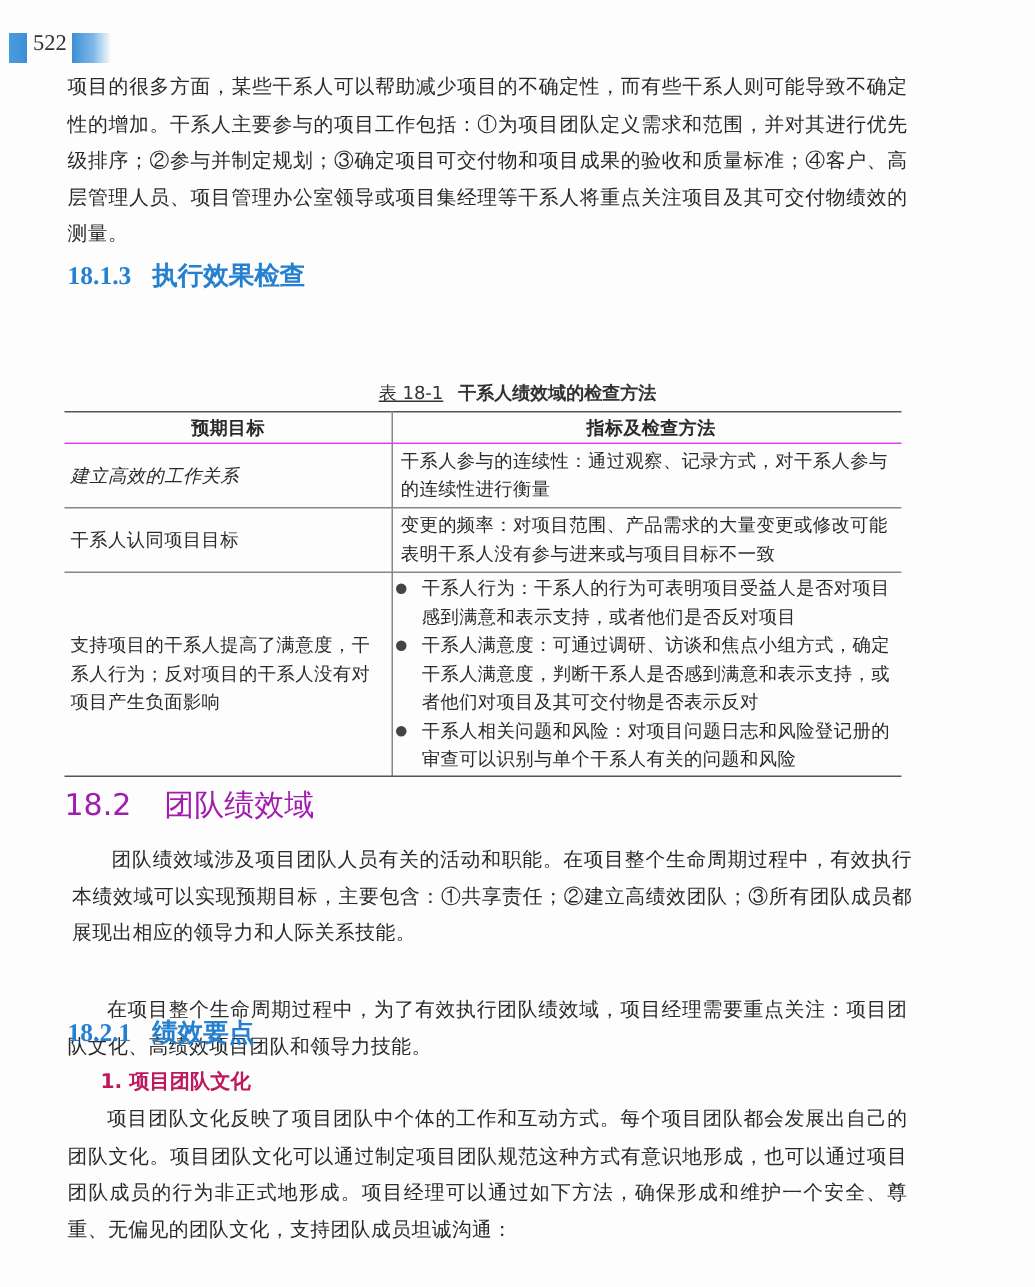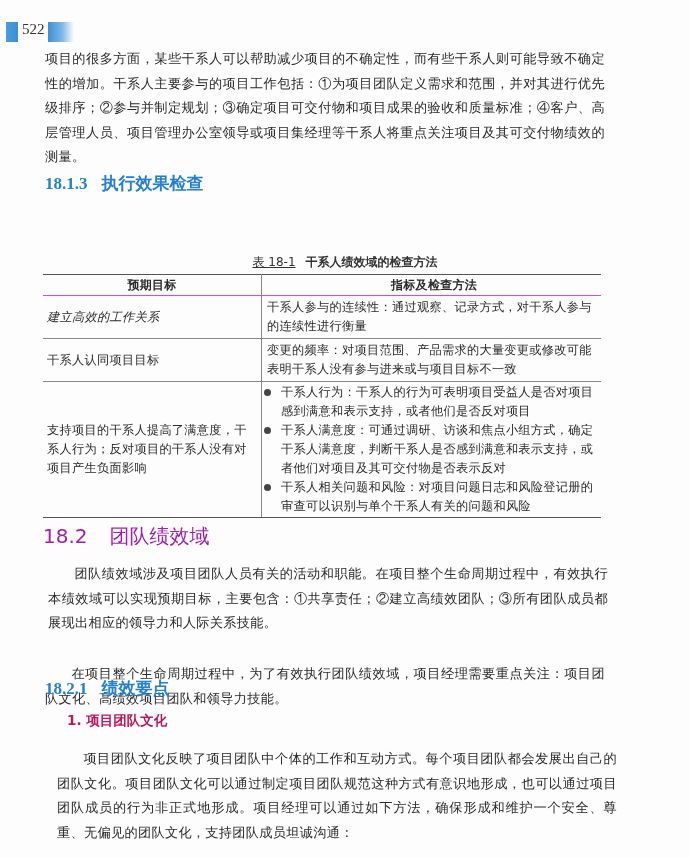--- a/index.html
+++ b/index.html
@@ -139,15 +139,15 @@
 
   <p class="para indent" style="top:559px; margin:3px;">团队绩效域涉及项目团队人员有关的活动和职能。在项目整个生命周期过程中，有效执行本绩效域可以实现预期目标，主要包含：①共享责任；②建立高绩效团队；③所有团队成员都展现出相应的领导力和人际关系技能。</p>
   <p class="para indent" style="top:662px; margin:0;">在项目整个生命周期过程中，为了有效执行团队绩效域，项目经理需要重点关注：项目团队文化、高绩效项目团队和领导力技能。</p>
 
   <div class="h3" style="top:677px;">
     <span class="num">18.2.1</span><span>绩效要点</span>
   </div>
 
   <div class="h4" style="top:712px;">1. 项目团队文化</div>
 
-  <p class="para indent" style="top:735px; margin:12px;">项目团队文化反映了项目团队中个体的工作和互动方式。每个项目团队都会发展出自己的团队文化。项目团队文化可以通过制定项目团队规范这种方式有意识地形成，也可以通过项目团队成员的行为非正式地形成。项目经理可以通过如下方法，确保形成和维护一个安全、尊重、无偏见的团队文化，支持团队成员坦诚沟通：</p>
+  <p class="para indent" style="top:735px; margin:0;">项目团队文化反映了项目团队中个体的工作和互动方式。每个项目团队都会发展出自己的团队文化。项目团队文化可以通过制定项目团队规范这种方式有意识地形成，也可以通过项目团队成员的行为非正式地形成。项目经理可以通过如下方法，确保形成和维护一个安全、尊重、无偏见的团队文化，支持团队成员坦诚沟通：</p>
 
 </div>
 
 </body></html>

